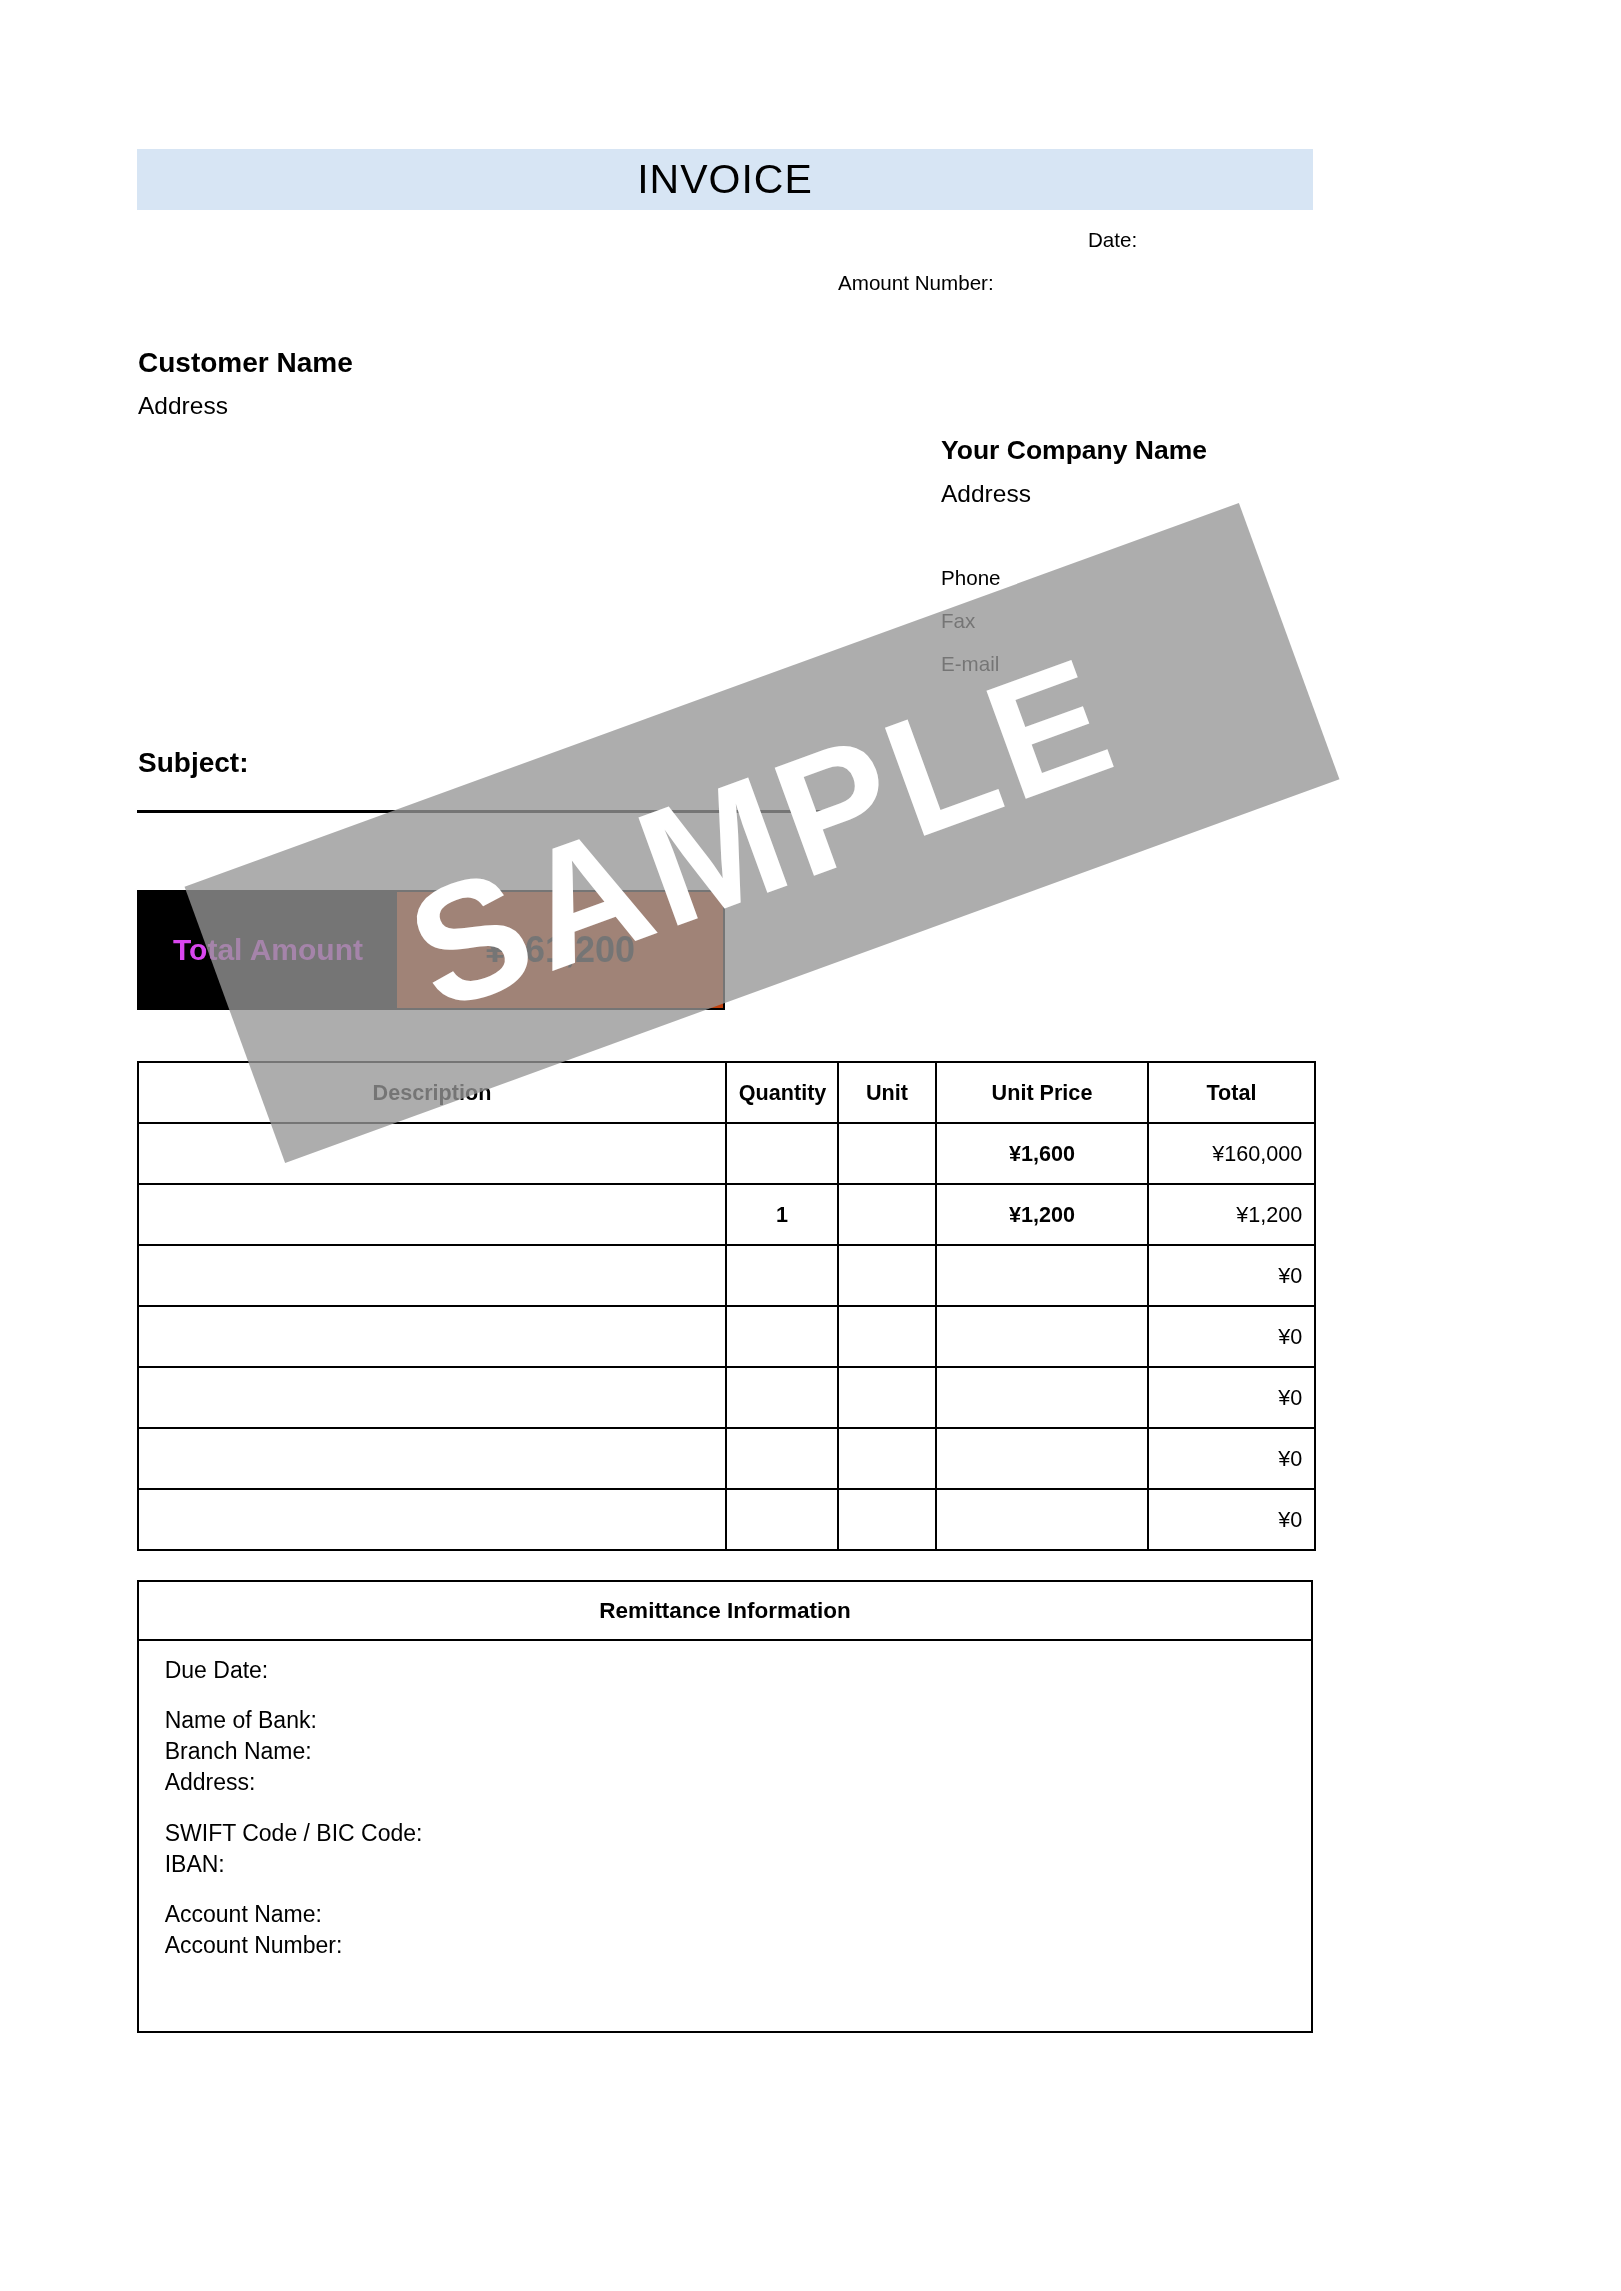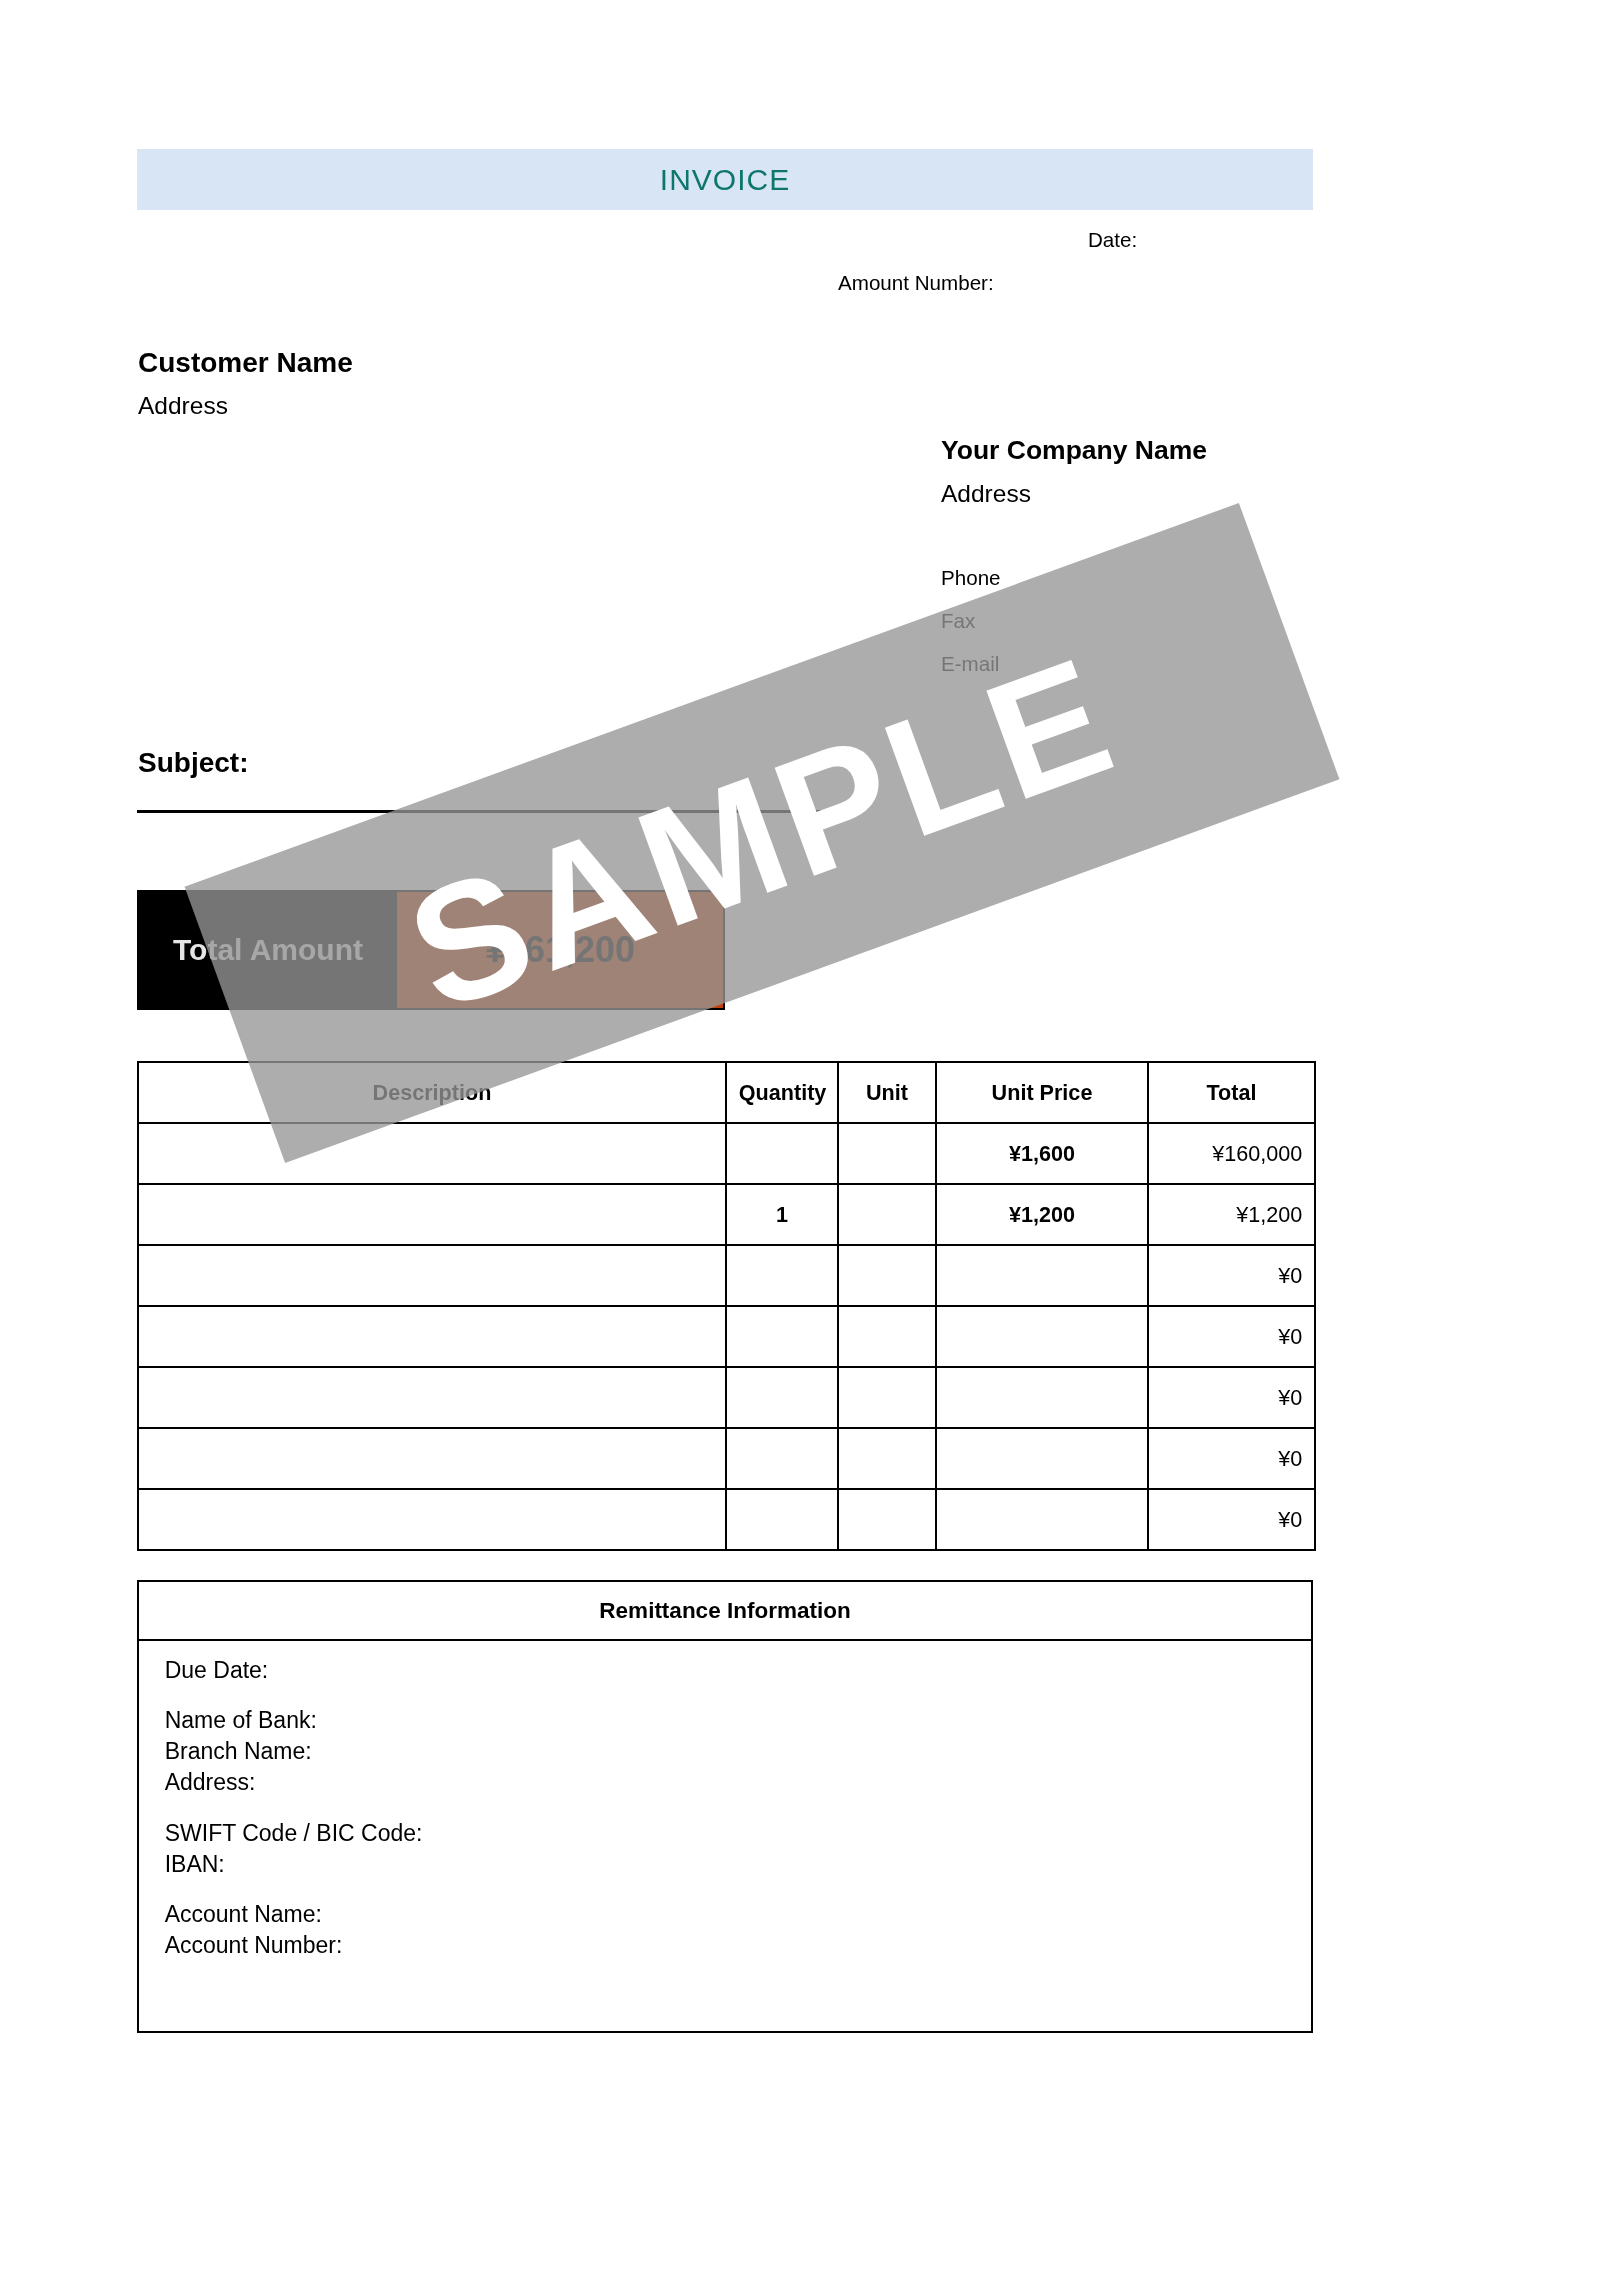--- a/index.html
+++ b/index.html
@@ -25,23 +25,23 @@
     left: 137px;
     top: 149px;
     width: 1176px;
     height: 61px;
     background: #d7e5f4;
     display: flex;
     align-items: center;
     justify-content: center;
   }
   .title-banner .title-text {
-    font-size: 30px;
+    font-size: 41px;
     letter-spacing: 1px;
-    color: #0f766e;
+    color: #000000;
   }
 
   
   .meta-block {
     position: absolute;
     left: 838px;
     top: 218px;
     width: 549px;
     font-size: 20.6px;
     line-height: 43px;
@@ -112,21 +112,21 @@
     top: 890px;
     width: 588px;
     height: 120px;
     border: 2.9px solid #000;
     box-sizing: border-box;
     display: flex;
   }
   .total-label {
     width: 258px;
     background: #000000;
-    color: #e5e5e5;
+    color: #d946ef;
     font-size: 30px;
     font-weight: bold;
     display: flex;
     align-items: center;
     justify-content: center;
     box-sizing: border-box;
   }
   .total-value {
     flex: 1;
     background: #c2410c;

